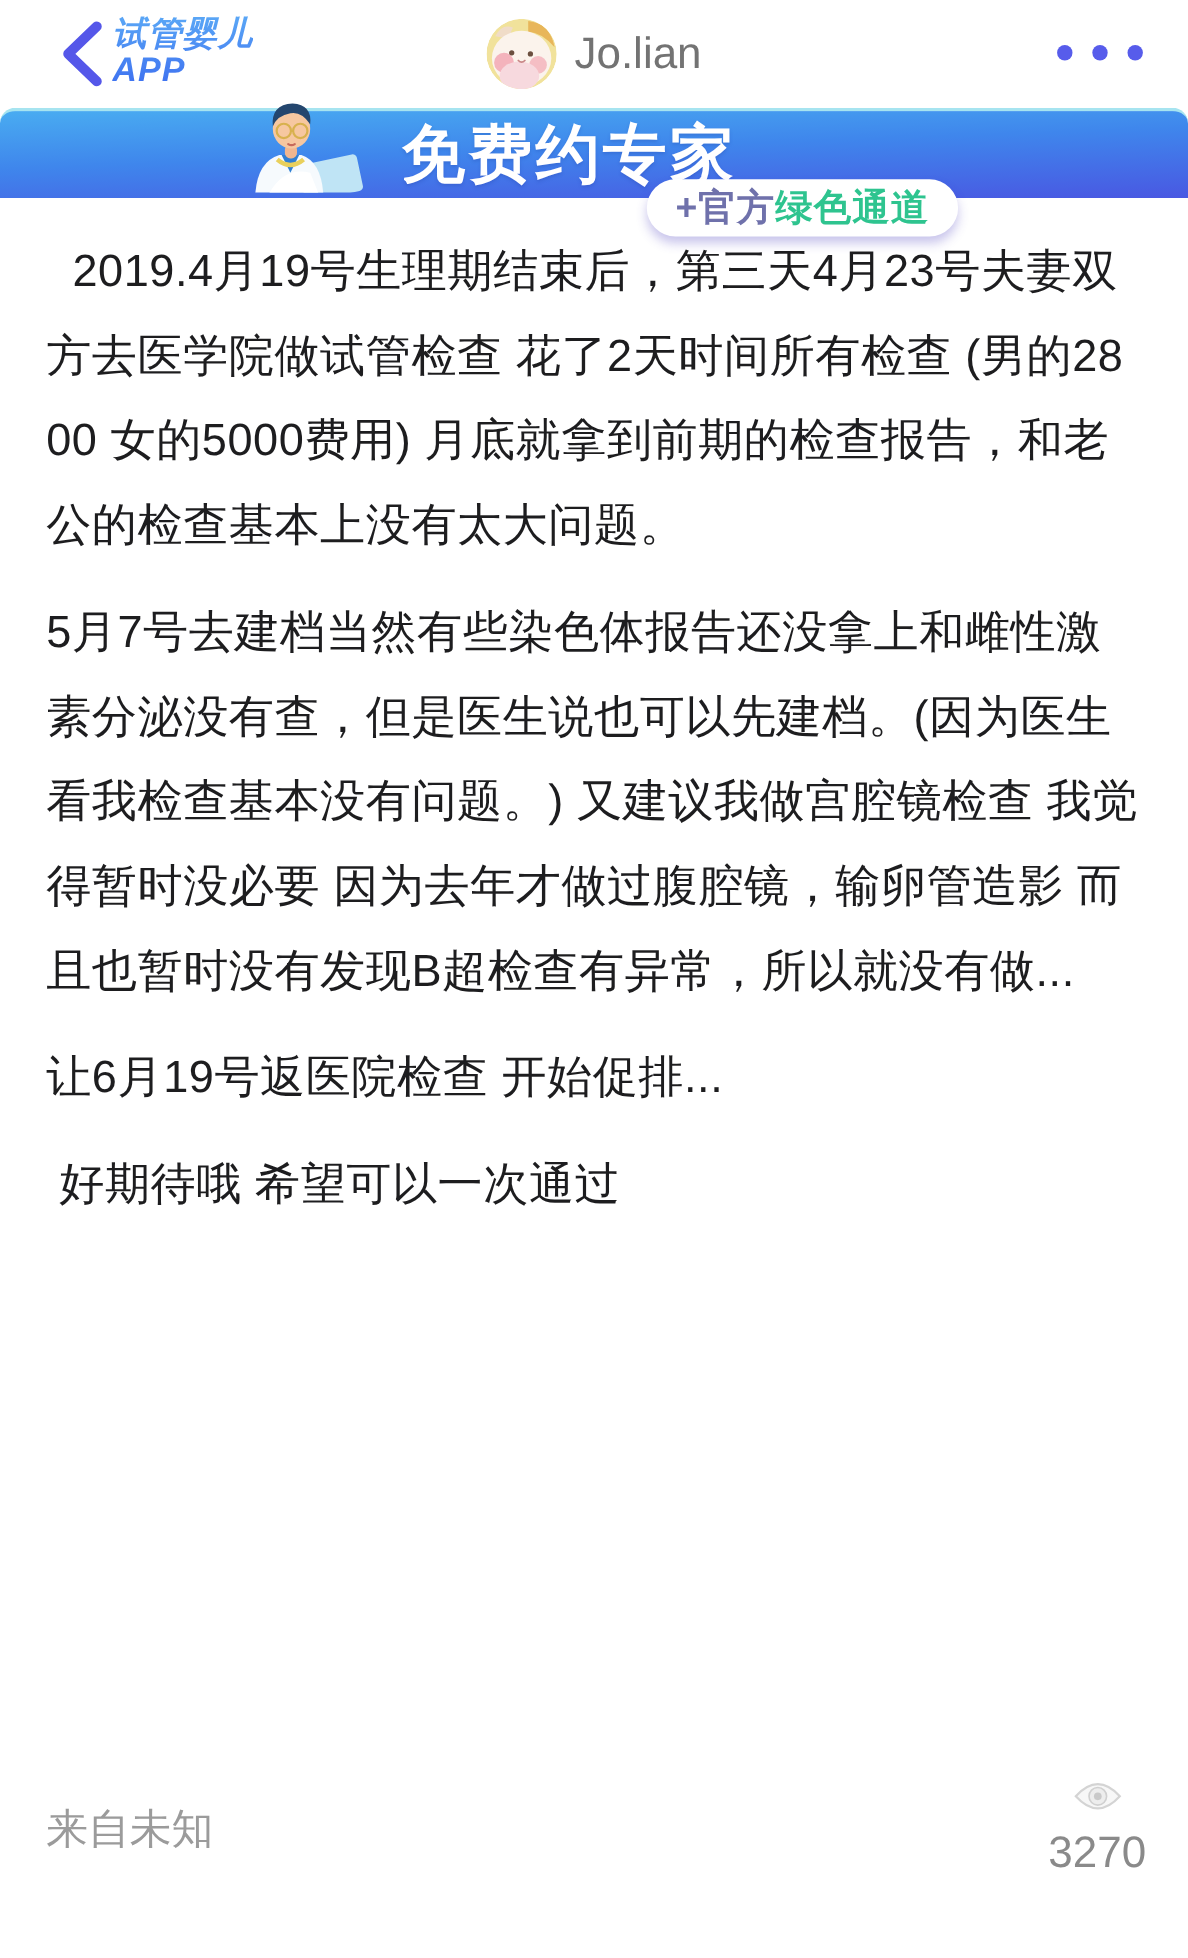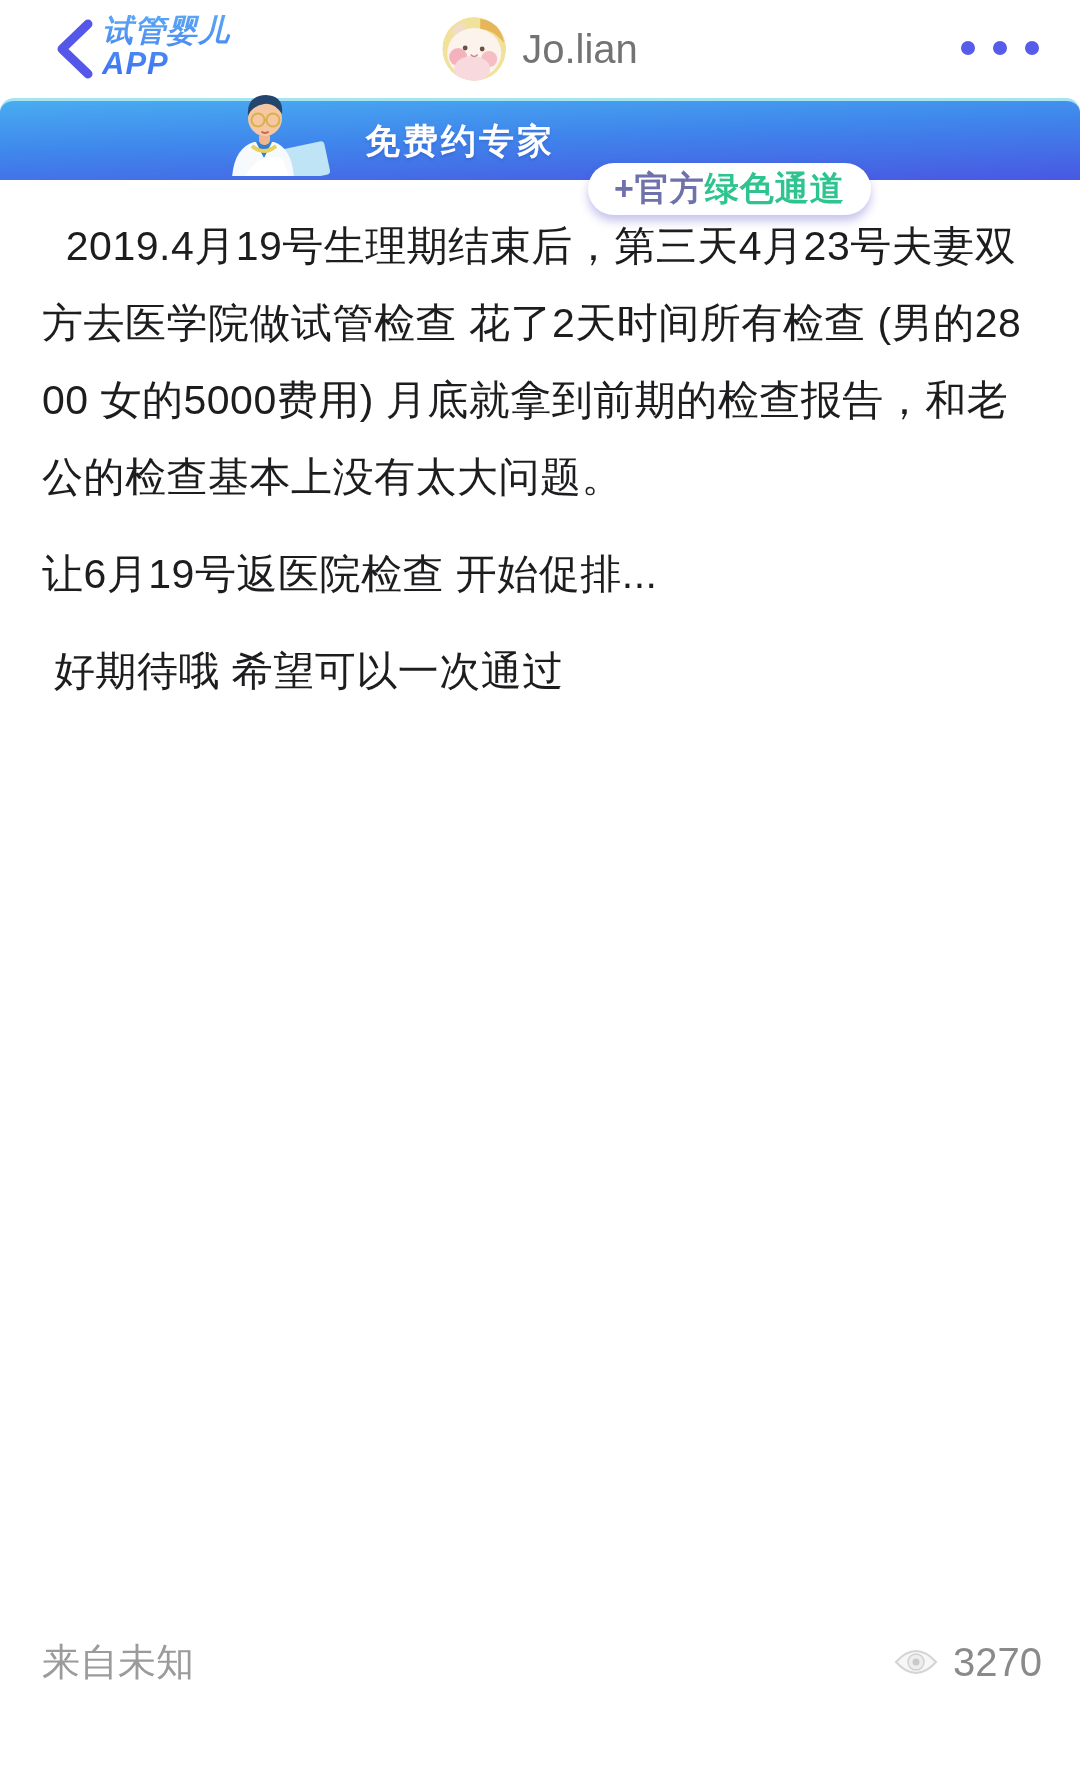--- a/index.html
+++ b/index.html
@@ -19,39 +19,39 @@
   .username{font-size:40px;color:#737373;font-weight:500;}
   .more-btn{position:absolute;right:38px;top:26px;width:84px;height:44px;display:flex;
             align-items:center;justify-content:flex-end;cursor:pointer;}
 
   
   .banner{position:absolute;top:98px;left:0;width:1080px;height:82px;
           background:linear-gradient(178deg,#49acf1 0%,#3f86ec 45%,#4958e2 100%);
           border-top:3px solid #a6e4f0;border-radius:14px 14px 0 0;box-sizing:border-box;cursor:pointer;}
   .doctor{position:absolute;left:210px;bottom:0;}
   .banner-title{position:absolute;left:365px;top:50%;transform:translateY(-50%);
-                color:#ffffff;font-size:35px;font-weight:700;letter-spacing:3px;
+                color:#ffffff;font-size:58px;font-weight:700;letter-spacing:3px;
                 text-shadow:0 2px 3px rgba(30,60,160,.25);}
   .banner-pill{position:absolute;left:588px;top:14px;height:52px;padding:0 26px;
                background:#ffffff;border-radius:28px;display:flex;align-items:center;
                font-size:34px;font-weight:700;letter-spacing:1px;
                box-shadow:0 6px 10px rgba(70,55,190,.30);cursor:pointer;margin-top:48px;}
   .pill-prefix{color:#6f71ab;}
   .pill-green{color:#2ec48f;}
 
   
   .post-body{position:absolute;top:180px;left:42px;width:1000px;padding-top:28px;}
   .para{margin:0 0 20px 0;font-size:41px;line-height:77px;color:#1d1d1f;
         letter-spacing:.5px;white-space:pre-wrap;word-break:break-all;}
 
   
   .post-footer{position:absolute;top:1632px;left:42px;width:1000px;height:60px;
                display:flex;align-items:center;justify-content:space-between;}
   .source{font-size:38px;color:#9b9b9b;}
-  .views{display:flex;align-items:center;gap:14px;}
+  .views{display:flex;align-items:center;gap:14px;flex-direction:column;}
   .views-count{font-size:40px;color:#8a8a8a;}
 
   .bottom-strip{position:absolute;left:0;top:1768px;width:1080px;height:12px;background:#f0f0f2;}
 </style>
 </head>
 <body>
 
 <div class="screen">
 
   <div class="topbar">
@@ -120,20 +120,21 @@
     </div>
     <div class="banner-title">免费约专家</div>
     <div class="banner-pill">
       <span class="pill-prefix">+官方</span>
       <span class="pill-green">绿色通道</span>
     </div>
   </div>
 
   <div class="post-body">
       <p class="para">  2019.4月19号生理期结束后，第三天4月23号夫妻双方去医学院做试管检查 花了2天时间所有检查 (男的2800 女的5000费用) 月底就拿到前期的检查报告，和老公的检查基本上没有太大问题。</p>
+      <p class="para">5月7号去建档当然有些染色体报告还没拿上和雌性激素分泌没有查，但是医生说也可以先建档。(因为医生看我检查基本没有问题。) 又建议我做宫腔镜检查 我觉得暂时没必要 因为去年才做过腹腔镜，输卵管造影 而且也暂时没有发现B超检查有异常，所以就没有做...</p>
       <p class="para">让6月19号返医院检查 开始促排...</p>
       <p class="para"> 好期待哦 希望可以一次通过</p>
     </div>
 
   <div class="post-footer">
     <div class="source">来自未知</div>
     <div class="views">
       <svg width="46" height="30" viewBox="0 0 46 30">
         <path d="M3 15 Q23 -7 43 15 Q23 37 3 15 Z" fill="#f7f7f7" stroke="#d4d4d4" stroke-width="2"></path>
         <circle cx="23" cy="15" r="8" fill="#ededed" stroke="#d0d0d0" stroke-width="1.5"></circle>

